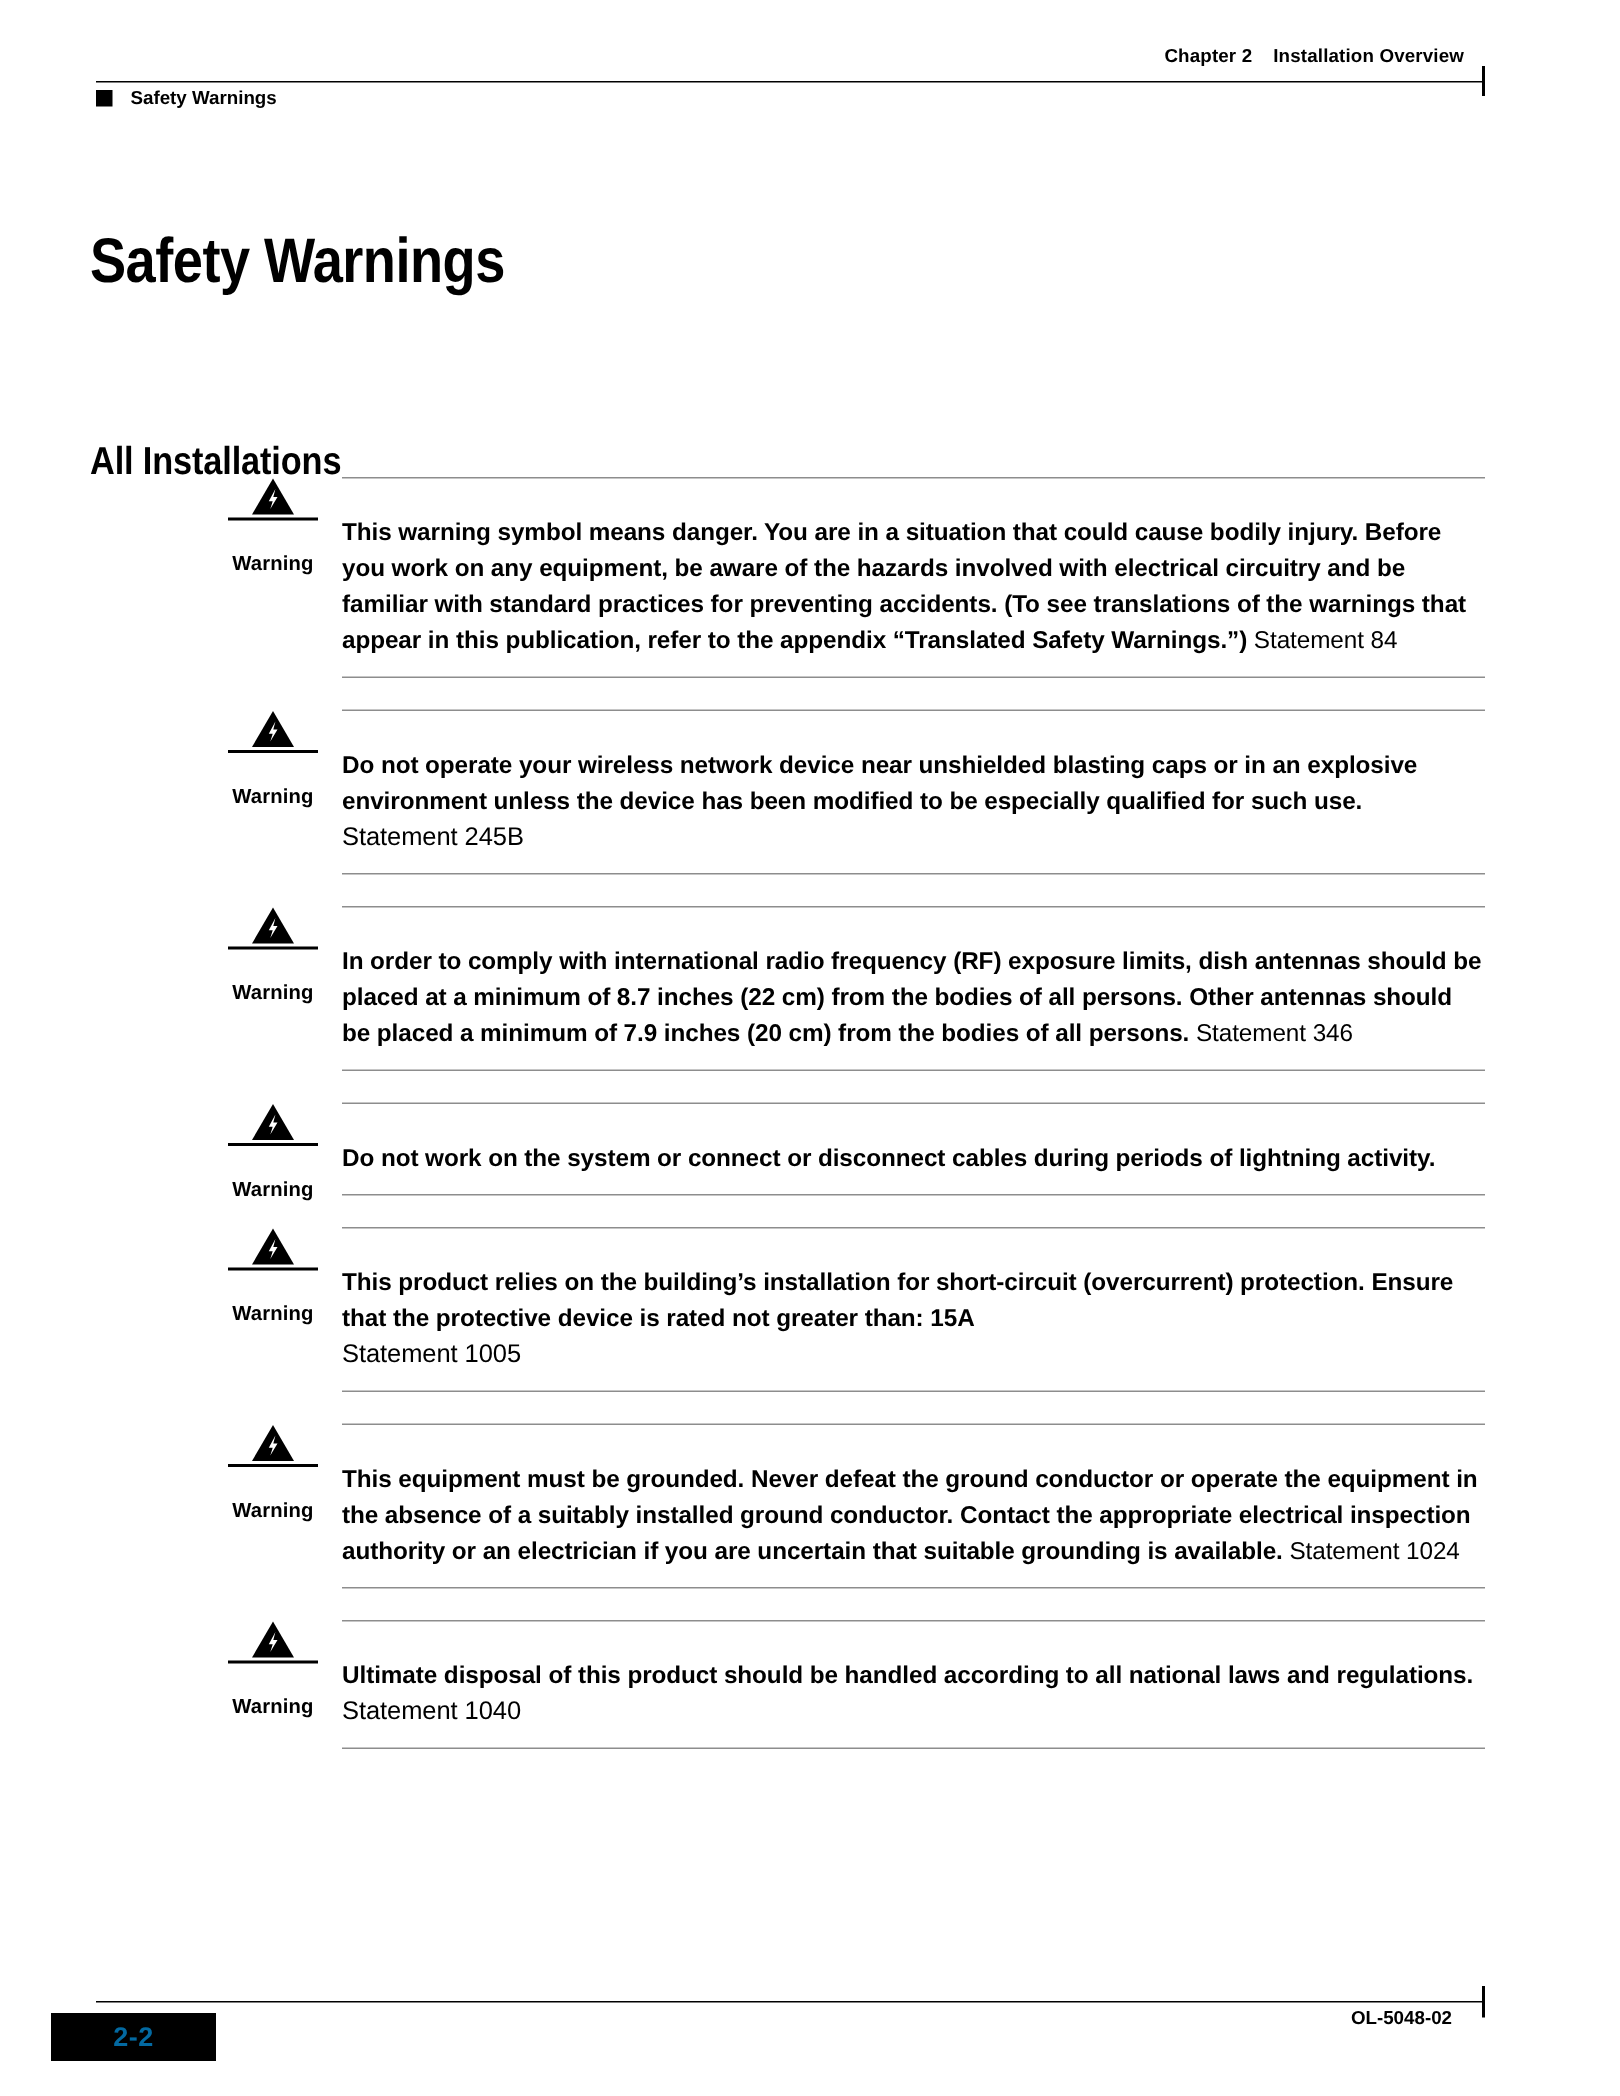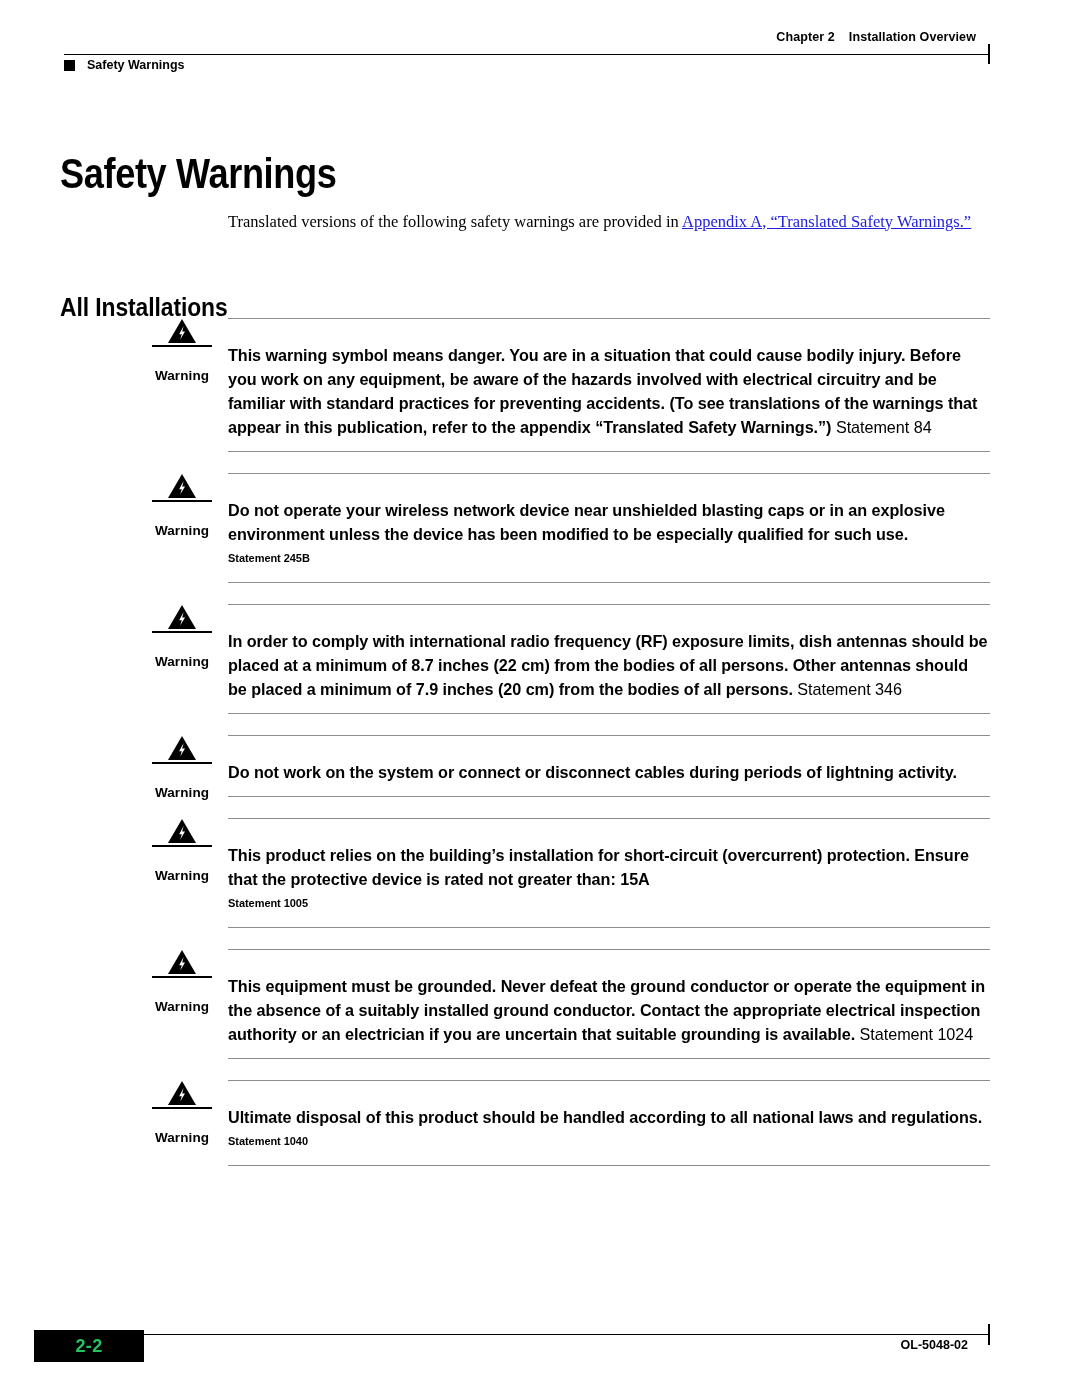--- a/index.html
+++ b/index.html
@@ -176,23 +176,23 @@
     font-stretch: condensed;
     line-height: 24px;
     letter-spacing: -0.05px;
   }
   .warn-stmt-inline {
     font-weight: normal;
     font-stretch: condensed;
   }
   .warn-stmt-block {
     display: block;
-    font-weight: bold;
-    font-stretch: condensed;
-    font-size: 11px;
+    font-weight: normal;
+    font-stretch: condensed;
+    font-size: 17px;
     line-height: 24px;
   }
   .warn-spacer { height: 21px; }
 
   
   .footer {
     position: absolute;
     left: 64px;
     top: 1310px;
     width: 926px;
@@ -224,25 +224,25 @@
     position: absolute;
     left: 924px;
     top: 14px;
     width: 2px;
     height: 21px;
     background: #000000;
   }
   .footer-pagebox {
     position: absolute;
     left: -30px;
-    top: 20px;
+    top: 32px;
     width: 110px;
     height: 32px;
     background: #000000;
-    color: #22c55e;
+    color: #0369a1;
     font-size: 18px;
     font-weight: bold;
     font-stretch: condensed;
     display: flex;
     align-items: center;
     justify-content: center;
     letter-spacing: 0.3px;
   }
   .footer-docid {
     position: absolute;
@@ -266,21 +266,20 @@
     <div class="header-rule"></div>
     <div class="header-tick"></div>
     <div class="header-left">
       <span class="sq-bullet"></span>
       <span class="header-topic">Safety Warnings</span>
     </div>
   </div>
 
   <h1 class="h1-title">Safety Warnings</h1>
 
-  <p class="intro"><span>Translated versions of the following safety warnings are provided in </span><a class="xref" href="#">Appendix A, “Translated Safety Warnings.”</a></p>
 
   <h2 class="h2-title">All Installations</h2>
 
   <div class="warnings">
 
     <div class="warning">
       <div class="warn-icon-col">
         <svg class="warn-icon" viewBox="0 0 30 26">
           <polygon points="15,1 29,25 1,25" fill="#000000"></polygon>
           <polygon points="16.6,8 12.2,16.2 14.8,16.2 13.2,21.4 18.0,13.4 15.2,13.4" fill="#ffffff"></polygon>

